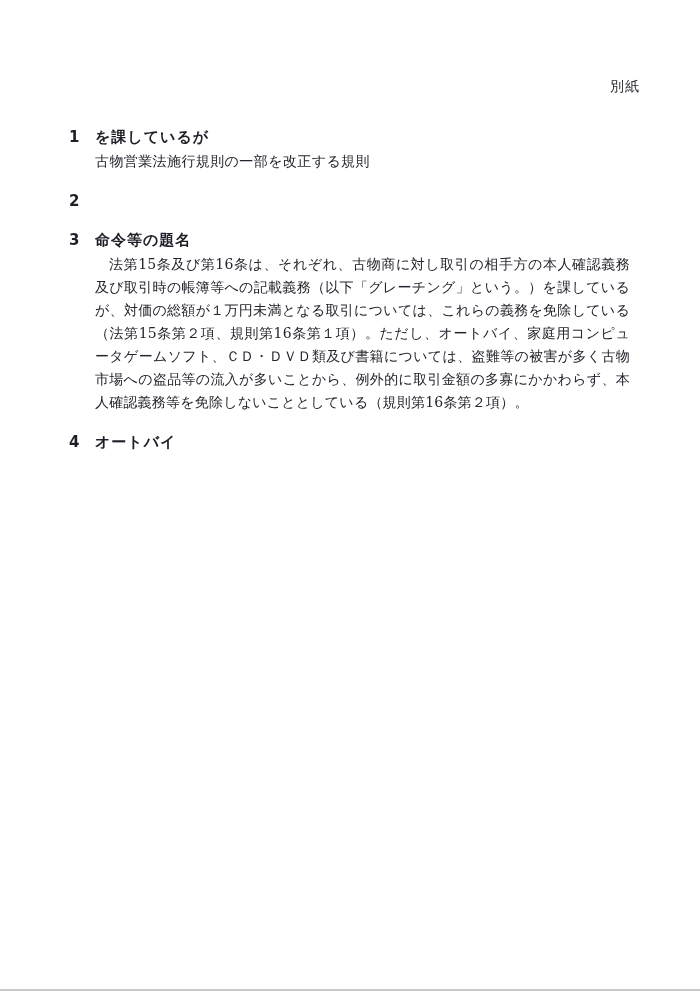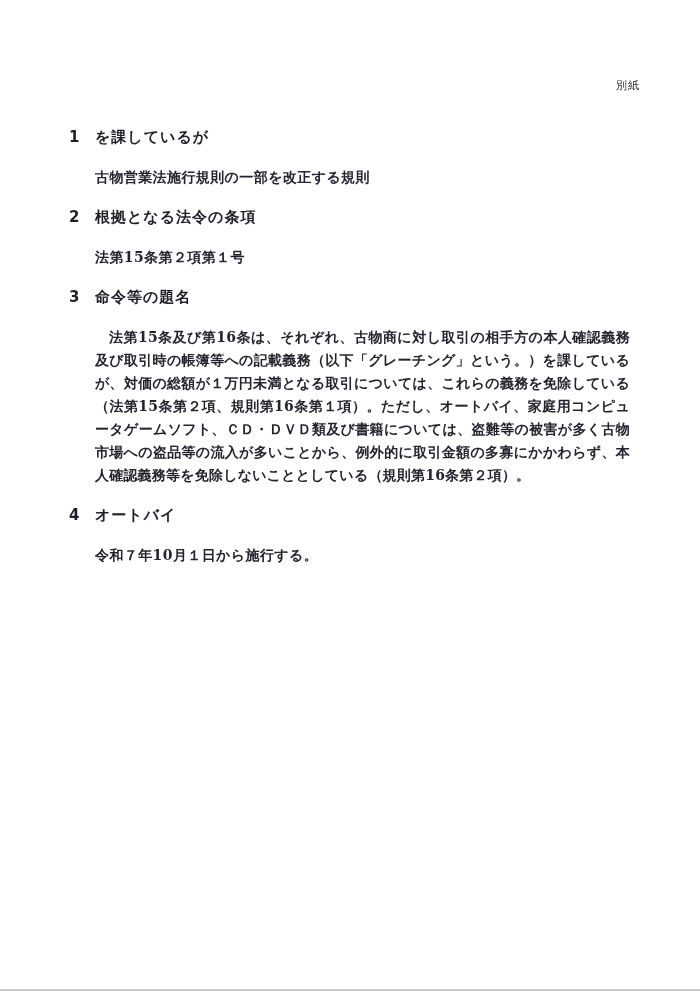--- a/index.html
+++ b/index.html
@@ -15,21 +15,21 @@
     background: #ffffff;
     overflow: hidden;
     color: #24242e;
     font-family: "DejaVu Serif", serif;
   }
 
   .corner {
     padding-top: 76px;
     padding-right: 60px;
     text-align: right;
-    font-size: 11px;
+    font-size: 14px;
     line-height: 20px;
     letter-spacing: 1px;
     color: #2a2a34;
   }
 
   .content {
     padding-left: 95px;
     padding-right: 70px;
   }
 
@@ -48,22 +48,21 @@
     color: #1f1f29;
   }
 
   .sec-num {
     width: 26px;
     flex: 0 0 26px;
     letter-spacing: 0;
   }
 
   .sec-body {
-    margin-top: 18px;
-    font-weight: bold;
+    margin-top: 2px;
   }
 
   .sec-body p {
     font-size: 14px;
     line-height: 23px;
     letter-spacing: 0.4px;
     color: #24242e;
   }
 
   .sec-body p.plain {
@@ -101,44 +100,37 @@
         <span class="sec-title">を課しているが</span>
       </div>
       <div class="sec-body">
         <p class="plain">古物営業法施行規則の一部を改正する規則</p>
       </div>
     </section>
 
     <section class="doc-section">
       <div class="sec-header">
         <span class="sec-num">2</span>
-        <span class="sec-title">根拠となる法令の条項</span>
-      </div>
-      <div class="sec-body">
-        <p class="plain">法第15条第２項第１号</p>
       </div>
     </section>
 
     <section class="doc-section">
       <div class="sec-header">
         <span class="sec-num">3</span>
         <span class="sec-title">命令等の題名</span>
       </div>
       <div class="sec-body">
         <p class="just">法第15条及び第16条は、それぞれ、古物商に対し取引の相手方の本人確認義務及び取引時の帳簿等への記載義務（以下「グレーチング」という。）を課しているが、対価の総額が１万円未満となる取引については、これらの義務を免除している（法第15条第２項、規則第16条第１項）。ただし、オートバイ、家庭用コンピュータゲームソフト、ＣＤ・ＤＶＤ類及び書籍については、盗難等の被害が多く古物市場への盗品等の流入が多いことから、例外的に取引金額の多寡にかかわらず、本人確認義務等を免除しないこととしている（規則第16条第２項）。</p>
       </div>
     </section>
 
     <section class="doc-section last">
       <div class="sec-header">
         <span class="sec-num">4</span>
         <span class="sec-title">オートバイ</span>
       </div>
-      <div class="sec-body">
-        <p class="plain">令和７年10月１日から施行する。</p>
-      </div>
     </section>
 
   </div>
 
   <div class="bottom-bar"></div>
 
 </div>
 
 </body></html>

